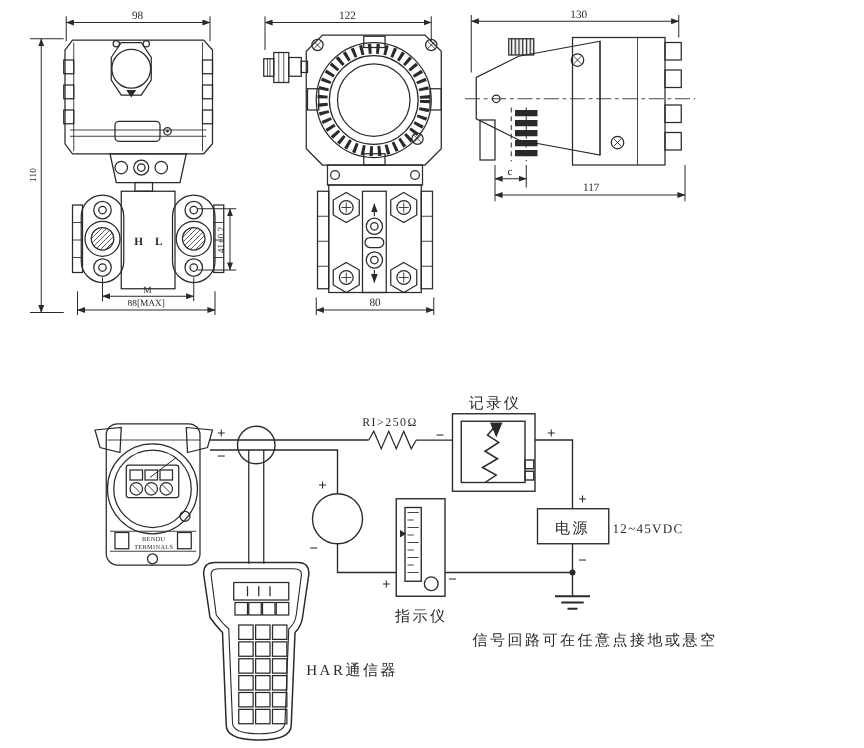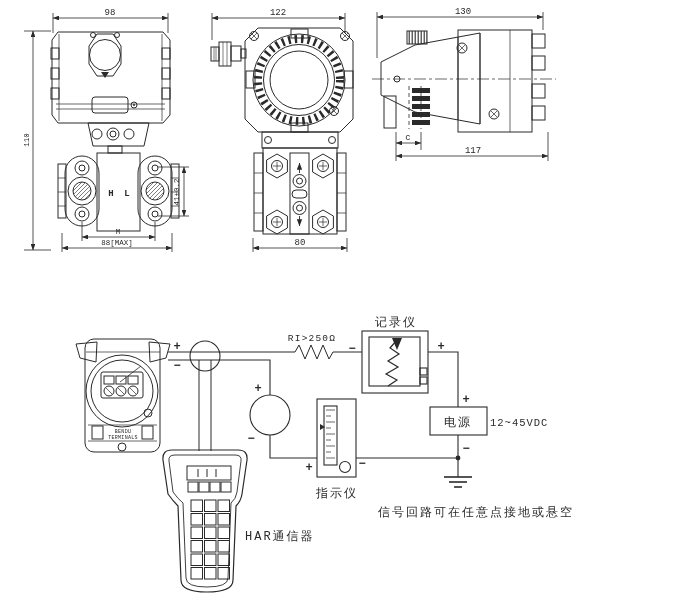--- a/index.html
+++ b/index.html
@@ -1,17 +1,17 @@
 <!DOCTYPE html>
 <html><head>
 <meta charset="utf-8">
 <style>
   html,body{margin:0;padding:0;background:#fff;}
   #stage{position:relative;width:691px;height:598px;background:#fff;overflow:hidden;
-         font-family:Liberation Mono, monospace;}
+         font-family:Liberation Serif, serif;}
   svg{position:absolute;left:0;top:0;}
   text{fill:#2a2a2a;}
   .dim{font-size:9px;}
   .dim-sm{font-size:7.5px;}
   .cjk{font-size:12px;letter-spacing:2px;}
   .pol{font-size:12px;font-weight:bold;}
   .tiny{font-size:5px;letter-spacing:.3px;}
 </style>
 </head>
 <body>

